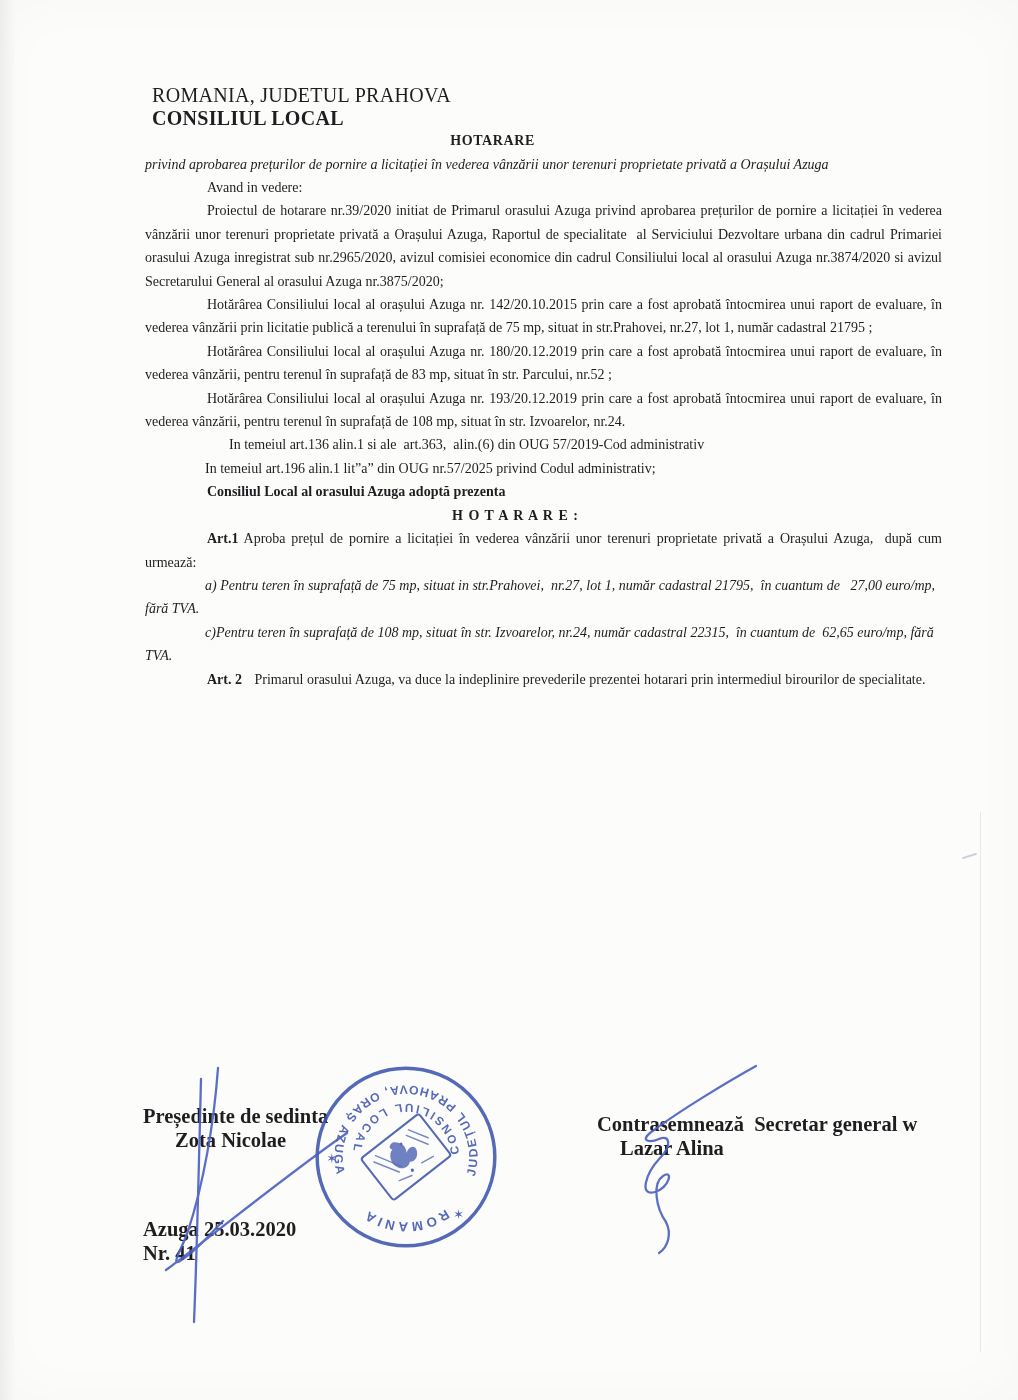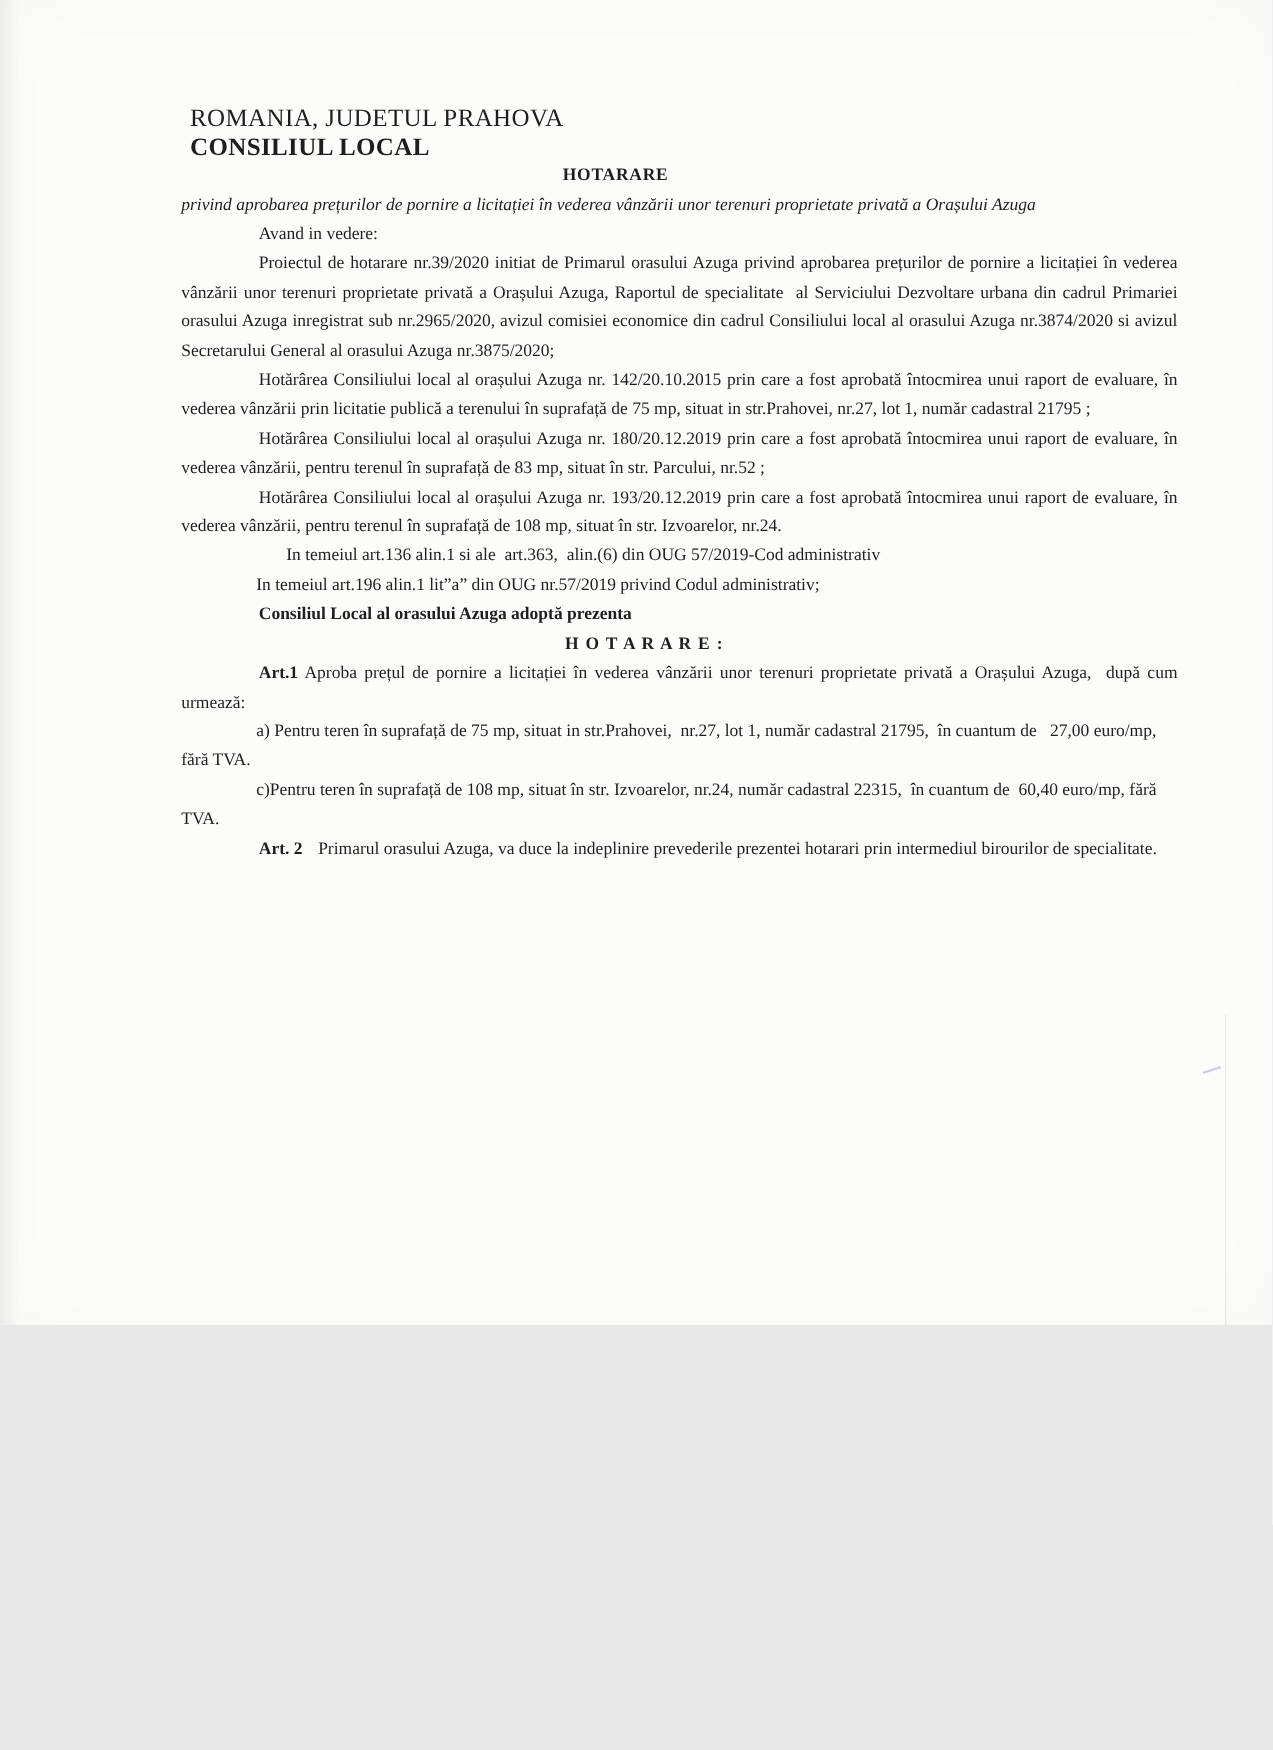--- a/index.html
+++ b/index.html
@@ -1,17 +1,17 @@
 <!DOCTYPE html>
 <html><head>
 <meta charset="utf-8">
 <style>
   html,body{margin:0;padding:0;background:#e8e8e8;}
   .page{
-    position:relative;width:1018px;height:1060px;margin:0 auto;
+    position:relative;width:1018px;height:1400px;margin:0 auto;
     background:#fcfcfb;color:#1e1e20;overflow:hidden;
     font-family:"Liberation Serif",serif;
     box-shadow:inset 0 0 60px rgba(0,0,0,0.025);
   }
   .edge-shade{position:absolute;left:0;top:0;bottom:0;width:16px;
     background:linear-gradient(to right,rgba(0,0,0,0.05),rgba(0,0,0,0));pointer-events:none;}
   .doc{position:absolute;left:145px;top:0;width:797px;}
   .doc p{margin:0;font-size:14px;line-height:23.4px;white-space:pre-wrap;}
   .header{margin-top:84px;margin-left:7px;}
   .header p{font-size:20px;line-height:22.6px;letter-spacing:0.3px;}
@@ -20,21 +20,21 @@
     position:relative;left:-51px;letter-spacing:0.6px;}
   .subtitle{margin-top:2px;text-align:justify;font-style:italic;}
   .intro{margin-top:15px;text-indent:62px;}
   .para{text-align:justify;text-indent:62px;}
   .legal-1{text-indent:84px;}
   .legal-2{text-indent:60px;}
   .enactment{margin-top:18px;text-indent:62px;font-weight:bold;}
   .decision{margin-top:25px;font-weight:bold;font-size:21px;text-align:center;
     position:relative;left:-28px;letter-spacing:1px;}
   .art-lead{margin-top:21px;text-align:justify;text-indent:62px;}
-  .item{text-indent:60px;}
+  .item{text-indent:60px;font-style:italic;}
   .art2{margin-top:41px;text-align:justify;text-indent:62px;}
   .art2-label{margin-right:2px;}
   .sig-left{position:absolute;left:143px;top:1104px;}
   .sig-right{position:absolute;left:597px;top:1112px;}
   .footer-block{position:absolute;left:143px;top:1217px;}
   .sig-left p,.sig-right p,.footer-block p{
     margin:0;font-weight:bold;font-size:20.5px;line-height:24px;white-space:pre-wrap;}
   .sig-left .name{margin-left:32px;}
   .sig-right .name{margin-left:23px;}
   .stamp{position:absolute;left:309px;top:1060px;width:194px;height:194px;
@@ -59,28 +59,28 @@
 
     <p class="title-heading">HOTARARE</p>
     <p class="subtitle">privind aprobarea prețurilor de pornire a licitației în vederea vânzării unor terenuri proprietate privată a Orașului Azuga</p>
 
     <p class="intro">Avand in vedere:</p>
     <p class="para">Proiectul de hotarare nr.39/2020 initiat de Primarul orasului Azuga privind aprobarea prețurilor de pornire a licitației în vederea vânzării unor terenuri proprietate privată a Orașului Azuga, Raportul de specialitate  al Serviciului Dezvoltare urbana din cadrul Primariei orasului Azuga inregistrat sub nr.2965/2020, avizul comisiei economice din cadrul Consiliului local al orasului Azuga nr.3874/2020 si avizul Secretarului General al orasului Azuga nr.3875/2020;</p>
     <p class="para">Hotărârea Consiliului local al orașului Azuga nr. 142/20.10.2015 prin care a fost aprobată întocmirea unui raport de evaluare, în vederea vânzării prin licitatie publică a terenului în suprafață de 75 mp, situat in str.Prahovei, nr.27, lot 1, număr cadastral 21795 ;</p>
     <p class="para">Hotărârea Consiliului local al orașului Azuga nr. 180/20.12.2019 prin care a fost aprobată întocmirea unui raport de evaluare, în vederea vânzării, pentru terenul în suprafață de 83 mp, situat în str. Parcului, nr.52 ;</p>
     <p class="para">Hotărârea Consiliului local al orașului Azuga nr. 193/20.12.2019 prin care a fost aprobată întocmirea unui raport de evaluare, în vederea vânzării, pentru terenul în suprafață de 108 mp, situat în str. Izvoarelor, nr.24.</p>
     <p class="legal-1">In temeiul art.136 alin.1 si ale  art.363,  alin.(6) din OUG 57/2019-Cod administrativ</p>
-    <p class="legal-2">In temeiul art.196 alin.1 lit”a” din OUG nr.57/2019 privind Codul administrativ;</p>
+    <p class="legal-2">In temeiul art.196 alin.1 lit”a” din OUG nr.57/2025 privind Codul administrativ;</p>
 
     <p class="enactment">Consiliul Local al orasului Azuga adoptă prezenta</p>
     <p class="decision">H O T A R A R E :</p>
 
     <p class="art-lead"><span class="bold">Art.1</span><span> Aproba prețul de pornire a licitației în vederea vânzării unor terenuri proprietate privată a Orașului Azuga,  după cum urmează:</span></p>
     <p class="item">a) Pentru teren în suprafață de 75 mp, situat in str.Prahovei,  nr.27, lot 1, număr cadastral 21795,  în cuantum de   27,00 euro/mp, fără TVA.</p>
-    <p class="item">c)Pentru teren în suprafață de 108 mp, situat în str. Izvoarelor, nr.24, număr cadastral 22315,  în cuantum de  60,40 euro/mp, fără TVA.</p>
+    <p class="item">c)Pentru teren în suprafață de 108 mp, situat în str. Izvoarelor, nr.24, număr cadastral 22315,  în cuantum de  62,65 euro/mp, fără TVA.</p>
 
     <p class="art2"><span class="bold art2-label">Art. 2</span><span>   Primarul orasului Azuga, va duce la indeplinire prevederile prezentei hotarari prin intermediul birourilor de specialitate.</span></p>
   </div>
 
   <div class="sig-left">
     <p>Președinte de sedinta</p>
     <p class="name">Zota Nicolae</p>
   </div>
 
   <div class="sig-right">

